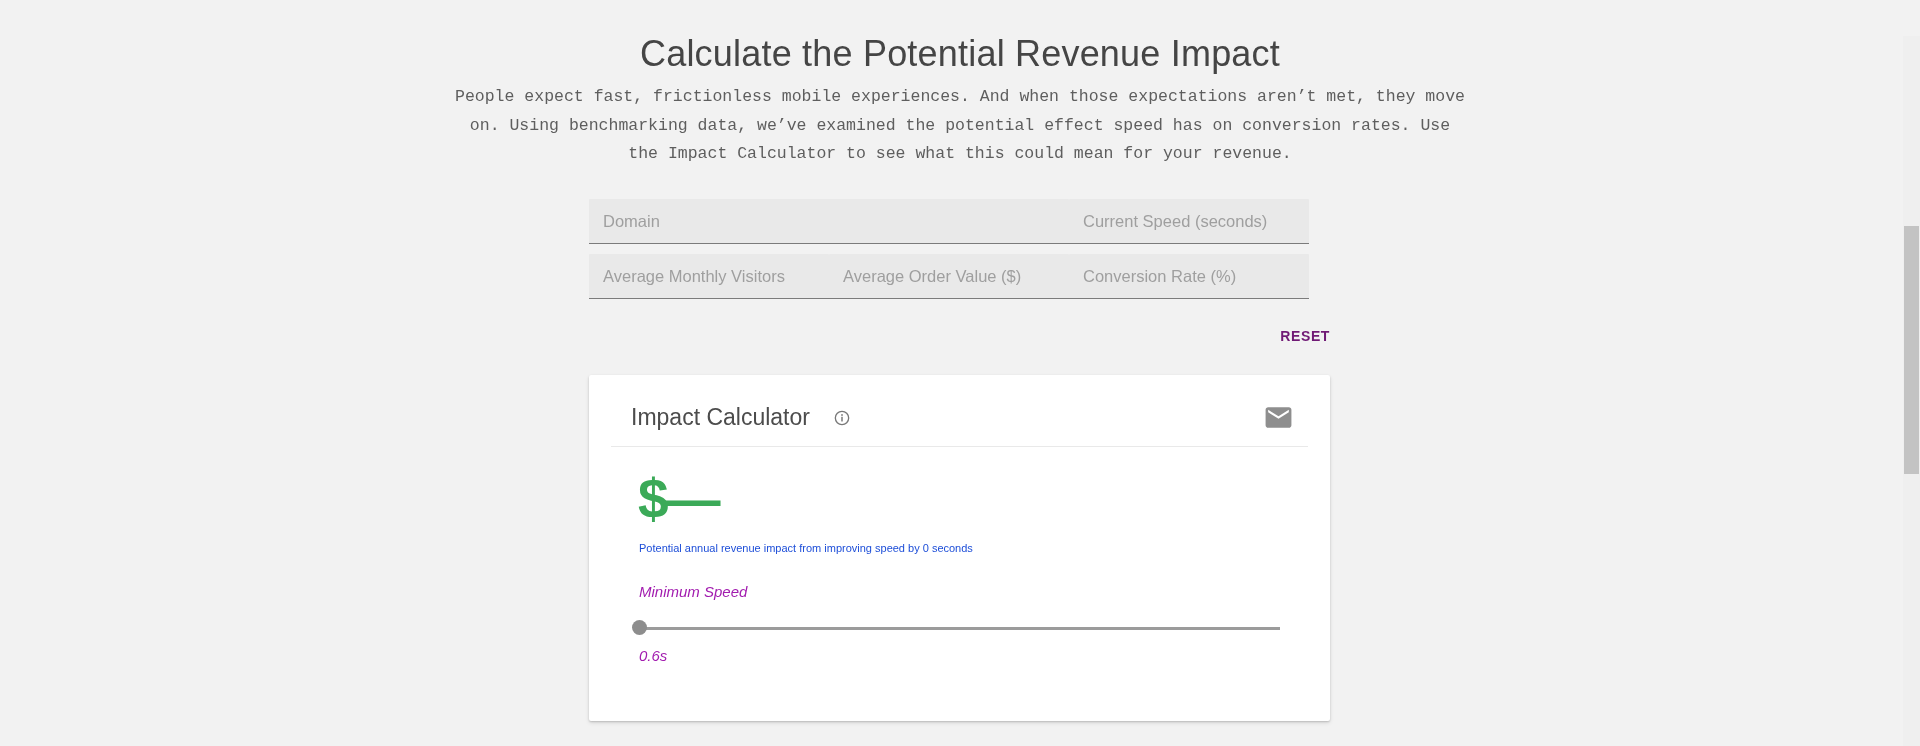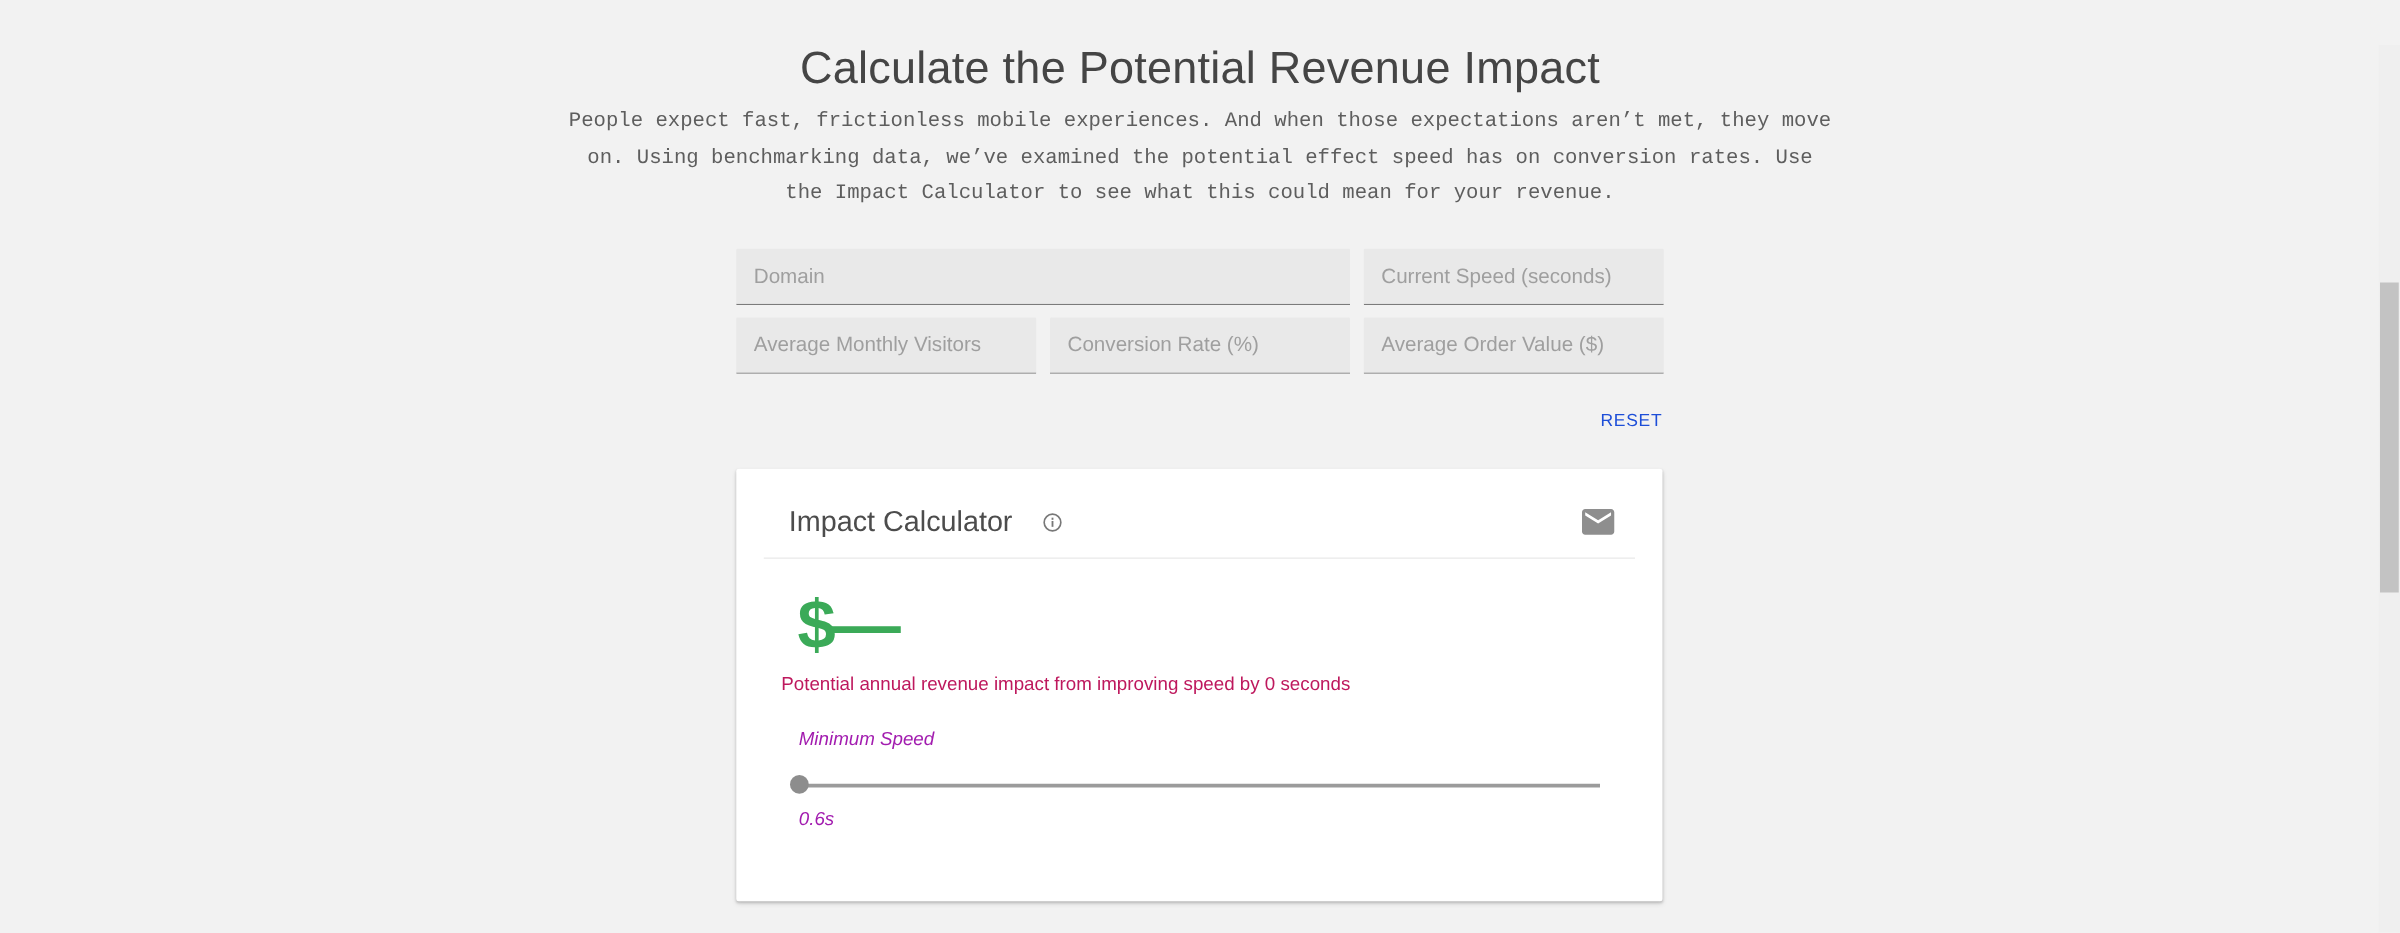--- a/index.html
+++ b/index.html
@@ -24,42 +24,42 @@
     text-align: center; color: #5e5e5e;
     font-size: 16.5px; line-height: 28.5px; font-family: Liberation Mono, monospace;
   }
   .intro div { white-space: nowrap; }
 
   
   .form-grid {
     position: absolute; top: 163px; left: 589px;
     display: grid;
     grid-template-columns: repeat(3, 240px);
-    gap: 10px 11px;
+    gap: 10px 0;
   }
   .field {
     background: #e9e9e9;
     border: none;
     border-bottom: 1px solid #7b7b7b;
     border-radius: 1px 1px 0 0;
     height: 45px;
     padding: 0 14px;
     font-family: "Liberation Sans", sans-serif;
     font-size: 16.5px; color: #3c3c3c;
     outline: none; box-sizing: border-box;
   }
   .field::placeholder { color: #9f9f9f; opacity: 1; }
   .field.span2 { grid-column: 1 / 3; }
 
   .reset-btn {
     position: absolute; top: 286px; right: 588px;
     background: none; border: none; cursor: pointer;
     font-family: "Liberation Sans", sans-serif;
-    font-size: 14px; font-weight: 400; letter-spacing: 0.6px;
-    color: #1d4ed8; padding: 6px 2px;
+    font-size: 14px; font-weight: 700; letter-spacing: 0.6px;
+    color: #701a75; padding: 6px 2px;
   }
 
   
   .card {
     position: absolute; left: 589px; top: 339px;
     width: 741px; height: 346px;
     background: #ffffff; border-radius: 2px;
     box-shadow: 0 1px 2px rgba(0,0,0,0.16), 0 2px 4px rgba(0,0,0,0.10);
   }
   .card-title {
@@ -76,22 +76,22 @@
   .card-divider {
     position: absolute; top: 71px; left: 22px; right: 22px;
     border-top: 1px solid #e9e9e9;
   }
   .result-value {
     position: absolute; left: 49px; top: 96px;
     font-size: 55px; font-weight: 700; letter-spacing: -3px;
     line-height: 56px;
   }
   .result-caption {
-    position: absolute; left: 36px; top: 163px;
-    font-size: 15px; color: #be185d; line-height: 20px;
+    position: absolute; left: 50px; top: 163px;
+    font-size: 11px; color: #1d4ed8; line-height: 20px;
   }
   .slider-label {
     position: absolute; left: 50px; top: 208px;
     font-size: 15px; font-style: italic; color: #a21caf; line-height: 18px;
   }
   .slider-track {
     position: absolute; left: 44px; top: 252px;
     width: 647px; height: 3px; background: #9b9b9b;
     cursor: pointer;
   }
@@ -125,22 +125,22 @@
   <div class="intro">
     <div>People expect fast, frictionless mobile experiences. And when those expectations aren’t met, they move</div>
     <div>on. Using benchmarking data, we’ve examined the potential effect speed has on conversion rates. Use</div>
     <div>the Impact Calculator to see what this could mean for your revenue.</div>
   </div>
 
   <div class="form-grid">
     <input class="field span2" type="text" placeholder="Domain" style="">
     <input class="field" type="text" placeholder="Current Speed (seconds)" style="">
     <input class="field" type="text" placeholder="Average Monthly Visitors" style="">
+    <input class="field" type="text" placeholder="Average Order Value ($)" style="">
     <input class="field" type="text" placeholder="Conversion Rate (%)" style="">
-    <input class="field" type="text" placeholder="Average Order Value ($)" style="">
   </div>
 
   <button class="reset-btn">RESET</button>
 
   <div class="card">
 
     <div class="card-title">
       <span>Impact Calculator</span>
       <span class="info-icon">
         <svg width="16" height="16" viewBox="0 0 24 24">

